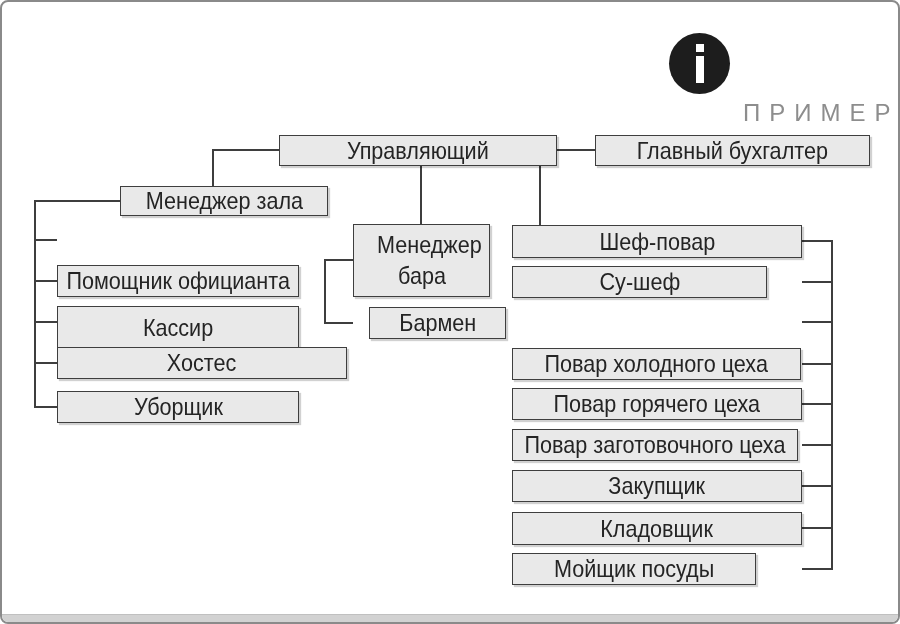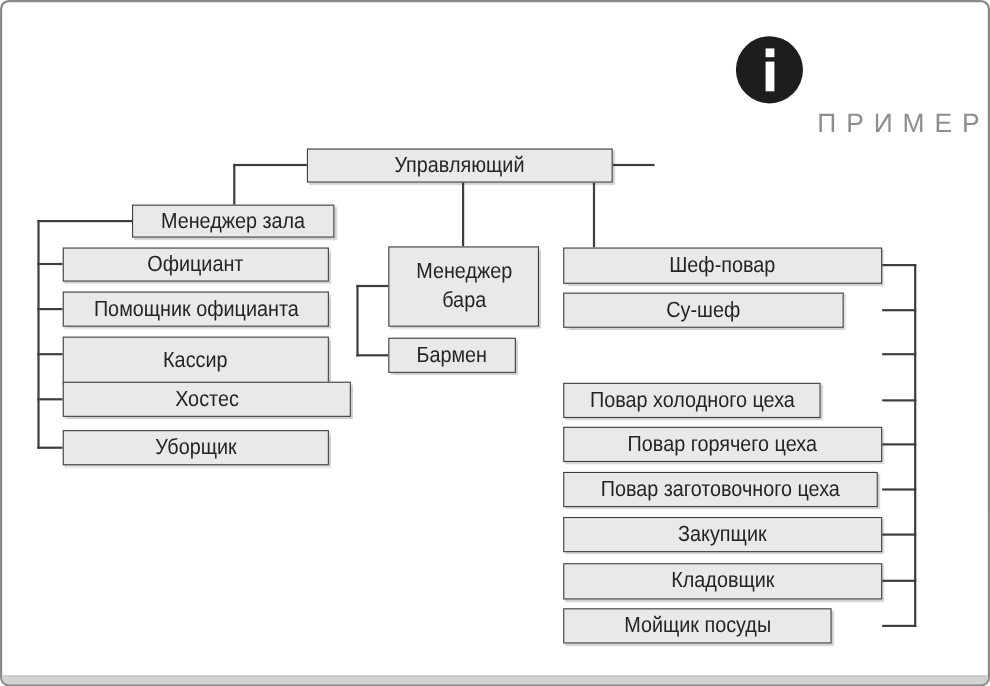--- a/index.html
+++ b/index.html
@@ -26,21 +26,21 @@
   .logo-text {
     position:absolute; left:741px; top:49px; font-size:24px; font-weight:400;
     letter-spacing:9px; color:#8d8d8d;margin-top:48px;
   }
   
   .node {
     position:absolute; box-sizing:border-box;
     background:#e9e9e9; border:1.5px solid #3e3e3e;
     box-shadow:2px 2px 1px rgba(0,0,0,0.18);
     display:flex; align-items:center; justify-content:center;
-    font-size:20px; color:#242424;
+    font-size:24px; color:#242424;
   }
   .node .lbl { display:inline-block; transform:scaleX(0.9); white-space:nowrap; }
   .node .lbl.wrap { white-space:normal; text-align:center; width:100px; line-height:1.28; }
   
   .ln { position:absolute; background:#3e3e3e; display:block; }
 </style>
 </head>
 <body>
 
 <div class="canvas">
@@ -78,54 +78,54 @@
   <i class="ln" style="left:800px;top:361px;width:31px;height:2px"></i>
   <i class="ln" style="left:800px;top:401px;width:31px;height:2px"></i>
   <i class="ln" style="left:800px;top:442px;width:31px;height:2px"></i>
   <i class="ln" style="left:800px;top:483px;width:31px;height:2px"></i>
   <i class="ln" style="left:800px;top:525px;width:31px;height:2px"></i>
   <i class="ln" style="left:800px;top:566px;width:31px;height:2px"></i>
 
   <div class="node" style="left:277px;top:133px;width:278px;height:31px">
     <span class="lbl">Управляющий</span>
   </div>
+  <div class="node" style="left:593px;top:133px;width:275px;height:31px">
+    <span class="lbl">Главный бухгалтер</span>
+  </div>
 
-  <div class="node" style="left:118px;top:184px;width:184px;height:30px">
+  <div class="node" style="left:118px;top:184px;width:208px;height:30px">
     <span class="lbl">Менеджер зала</span>
-  </div>
-  <div class="node" style="left:55px;top:223px;width:242px;height:31px">
-    <span class="lbl">Официант</span>
   </div>
   <div class="node" style="left:55px;top:263px;width:242px;height:32px">
     <span class="lbl">Помощник официанта</span>
   </div>
   <div class="node" style="left:55px;top:304px;width:242px;height:44px">
     <span class="lbl">Кассир</span>
   </div>
-  <div class="node" style="left:55px;top:345px;width:262px;height:32px">
+  <div class="node" style="left:55px;top:345px;width:290px;height:32px">
     <span class="lbl">Хостес</span>
   </div>
   <div class="node" style="left:351px;top:222px;width:137px;height:73px">
     <span class="lbl wrap">Менеджер бара</span>
   </div>
 
   <div class="node" style="left:55px;top:389px;width:242px;height:32px">
     <span class="lbl">Уборщик</span>
   </div>
-  <div class="node" style="left:351px;top:305px;width:116px;height:32px">
+  <div class="node" style="left:367px;top:305px;width:137px;height:32px">
     <span class="lbl">Бармен</span>
   </div>
 
   <div class="node" style="left:510px;top:223px;width:290px;height:33px">
     <span class="lbl">Шеф-повар</span>
   </div>
   <div class="node" style="left:510px;top:264px;width:255px;height:32px">
     <span class="lbl">Су-шеф</span>
   </div>
-  <div class="node" style="left:510px;top:346px;width:234px;height:32px">
+  <div class="node" style="left:510px;top:346px;width:289px;height:32px">
     <span class="lbl">Повар холодного цеха</span>
   </div>
   <div class="node" style="left:510px;top:386px;width:290px;height:32px">
     <span class="lbl">Повар горячего цеха</span>
   </div>
   <div class="node" style="left:510px;top:427px;width:286px;height:32px">
     <span class="lbl">Повар заготовочного цеха</span>
   </div>
   <div class="node" style="left:510px;top:468px;width:290px;height:32px">
     <span class="lbl">Закупщик</span>

